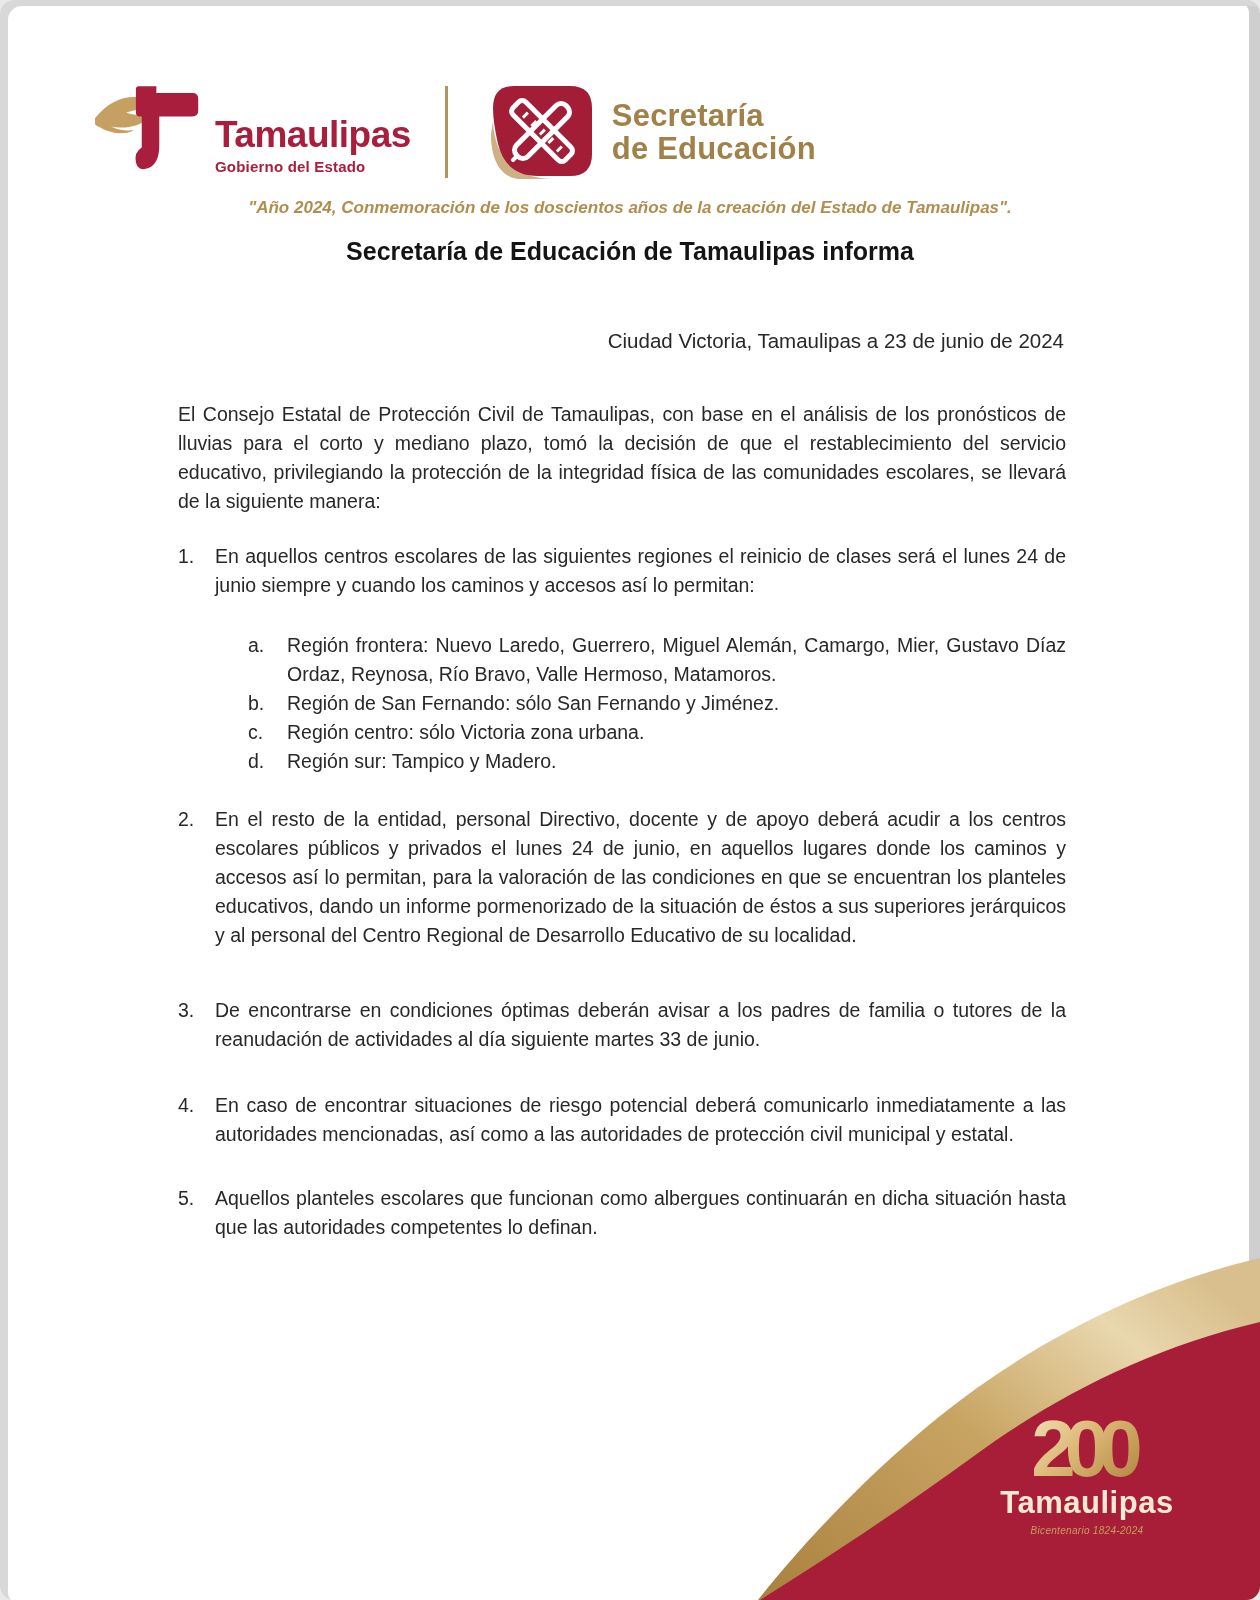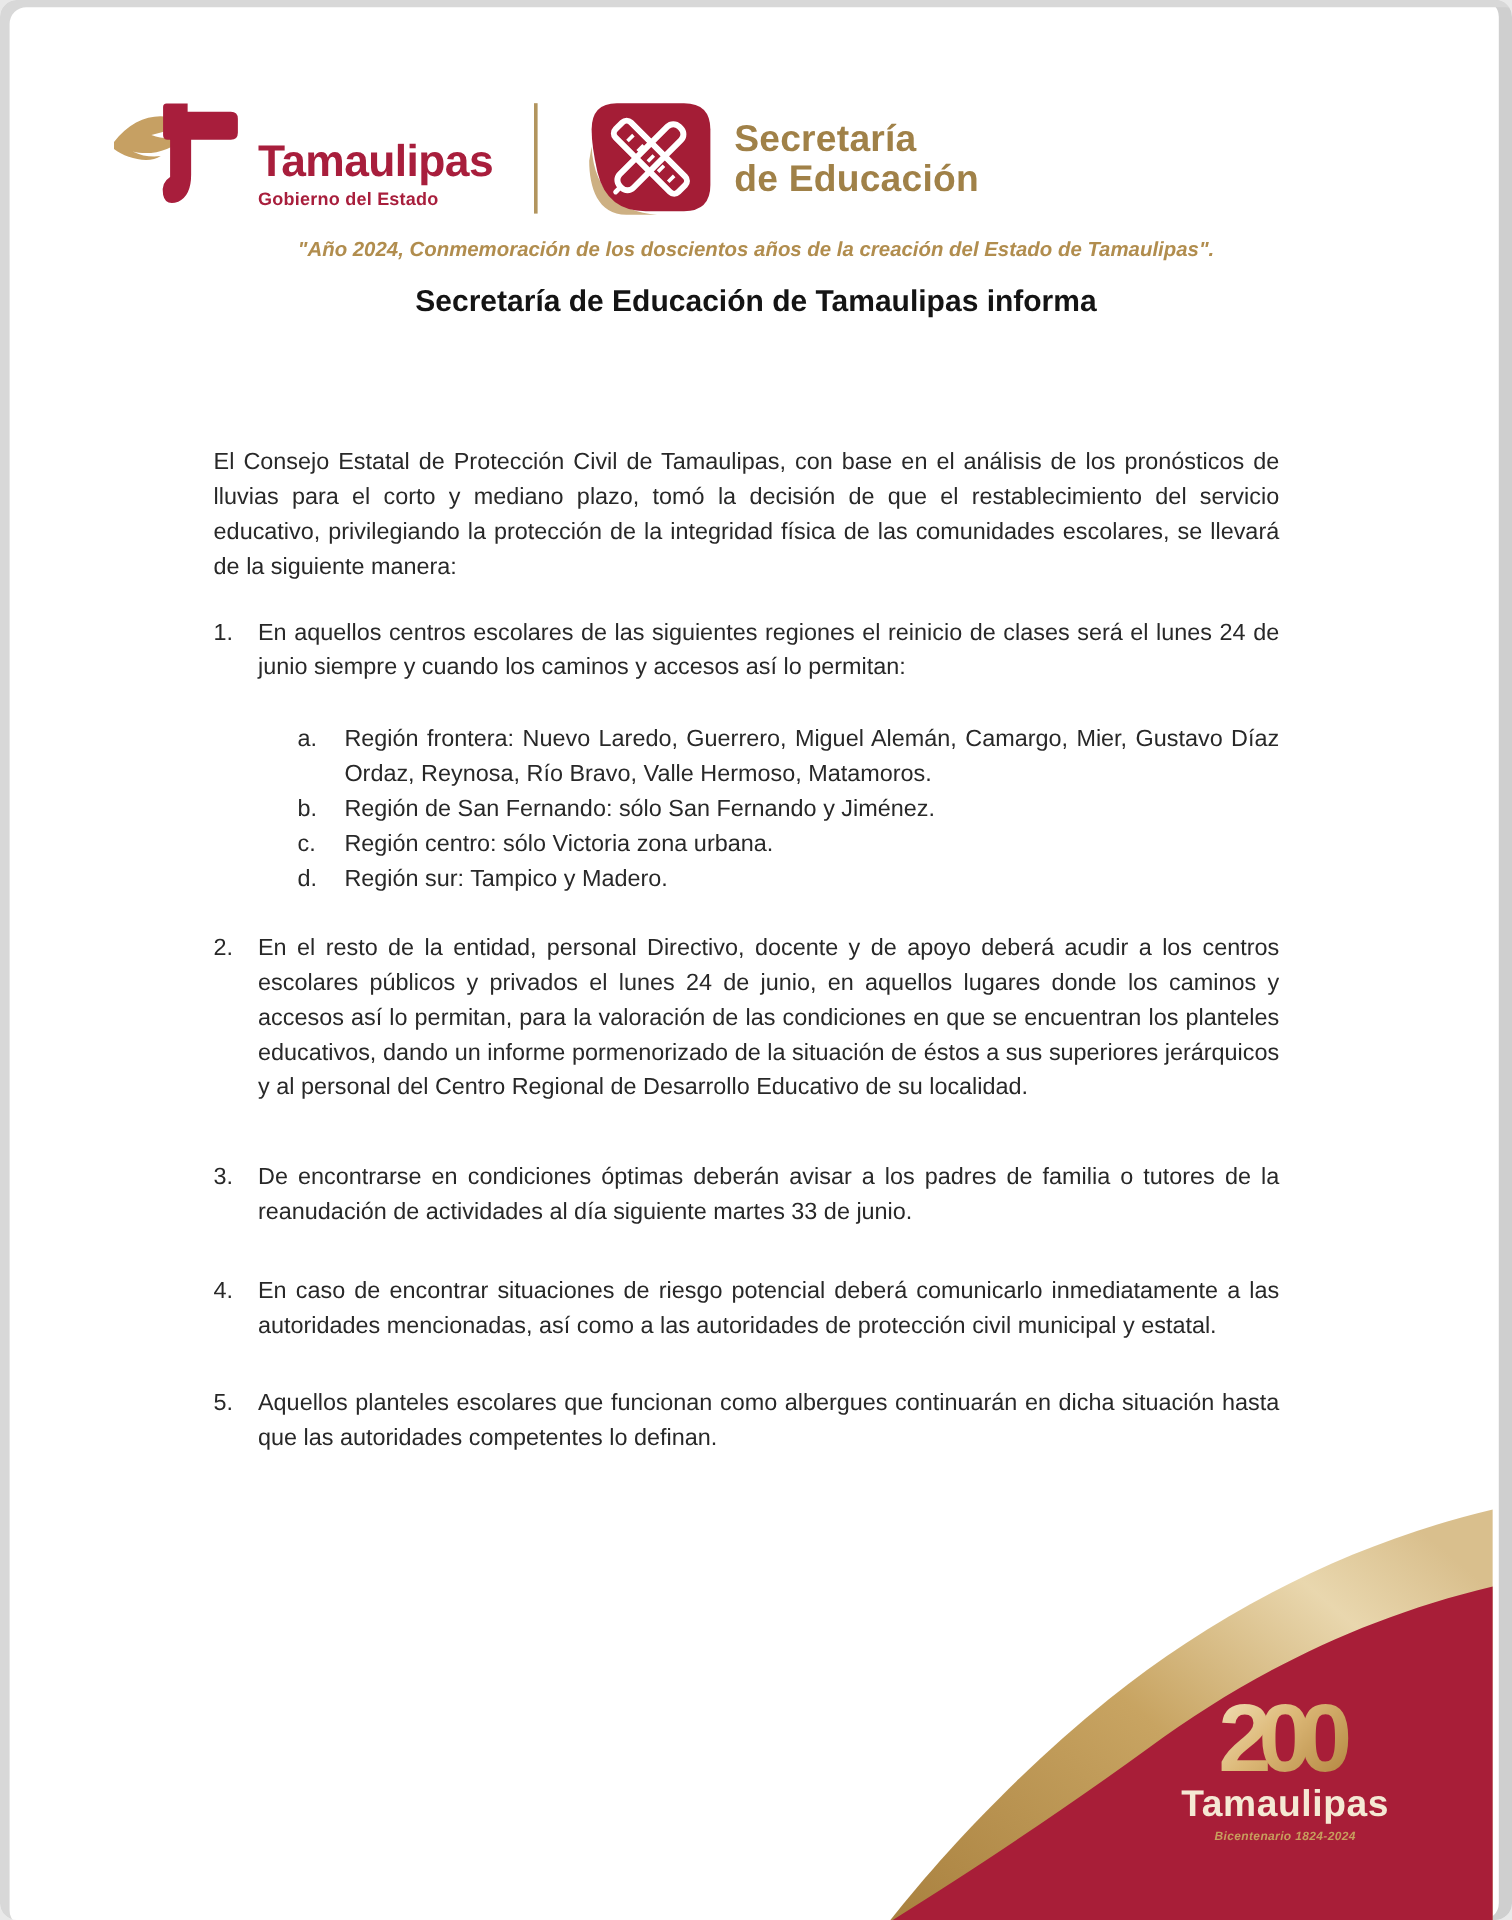--- a/index.html
+++ b/index.html
@@ -35,28 +35,28 @@
   .subitem{display:flex;}
   .subitem .letter{flex:0 0 39px;}
   .subitem .text{flex:1;text-align:justify;}
   .item-2{margin-top:29px;}
   .item-3{margin-top:46px;}
   .item-4{margin-top:37px;}
   .item-5{margin-top:35px;}
   .closing{margin:17px 0 0 0;text-align:justify;}
   
   .footer-address{position:absolute;left:178px;top:1421px;font-size:15.5px;line-height:21.5px;color:#303030;}
-  .corner-decoration{position:absolute;right:16px;bottom:0;width:520px;height:500px;pointer-events:none;}
+  .corner-decoration{position:absolute;right:0;bottom:0;width:520px;height:500px;pointer-events:none;}
   .corner-decoration svg{display:block;width:520px;height:500px;}
   .bicent{position:absolute;right:78px;bottom:64px;width:190px;text-align:center;}
   .bicent-200{font-size:80px;font-weight:700;line-height:0.88;letter-spacing:-11px;
     background:linear-gradient(135deg,#f5e7c2 10%,#dcb877 45%,#b68a44 80%);
     -webkit-background-clip:text;background-clip:text;color:transparent;padding-right:11px;}
   .bicent-name{font-size:31px;font-weight:700;color:#f5e9d4;letter-spacing:0.5px;margin-top:1px;}
-  .bicent-caption{font-size:10px;font-weight:700;font-style:italic;color:#c79e5d;margin-top:4px;letter-spacing:0.3px;}
+  .bicent-caption{font-size:10px;font-weight:400;font-style:italic;color:#c79e5d;margin-top:4px;letter-spacing:0.3px;}
 </style>
 </head>
 <body>
 
 <div class="page">
 
   <header class="logos">
     <div class="logo-tam">
       <svg width="112" height="100" viewBox="0 0 115 100">
         <path d="M0 36 C 18 12 46 8 62 22 L 32 30 C 42 34 52 33 60 31 C 50 44 30 48 16 44 C 24 48 32 49 40 48 C 30 55 10 50 0 42 Z" fill="#c6a063"></path>
@@ -87,20 +87,21 @@
         <div>Secretaría</div>
         <div>de Educación</div>
       </div>
     </div>
   </header>
 
   <div class="motto">"Año 2024, Conmemoración de los doscientos años de la creación del Estado de Tamaulipas".</div>
   <h1 class="doc-title">Secretaría de Educación de Tamaulipas informa</h1>
 
   <main class="content">
+    <div class="dateline">Ciudad Victoria, Tamaulipas a 23 de junio de 2024</div>
 
     <p class="intro">El Consejo Estatal de Protección Civil de Tamaulipas, con base en el análisis de los pronósticos de lluvias para el corto y mediano plazo, tomó la decisión de que el restablecimiento del servicio educativo, privilegiando la protección de la integridad física de las comunidades escolares, se llevará de la siguiente manera:</p>
 
     <div class="item item-1">
       <span class="num">1.</span>
       <span class="text">En aquellos centros escolares de las siguientes regiones el reinicio de clases será el lunes 24 de junio siempre y cuando los caminos y accesos así lo permitan:</span>
     </div>
 
     <div class="sublist">
       <div class="subitem">

